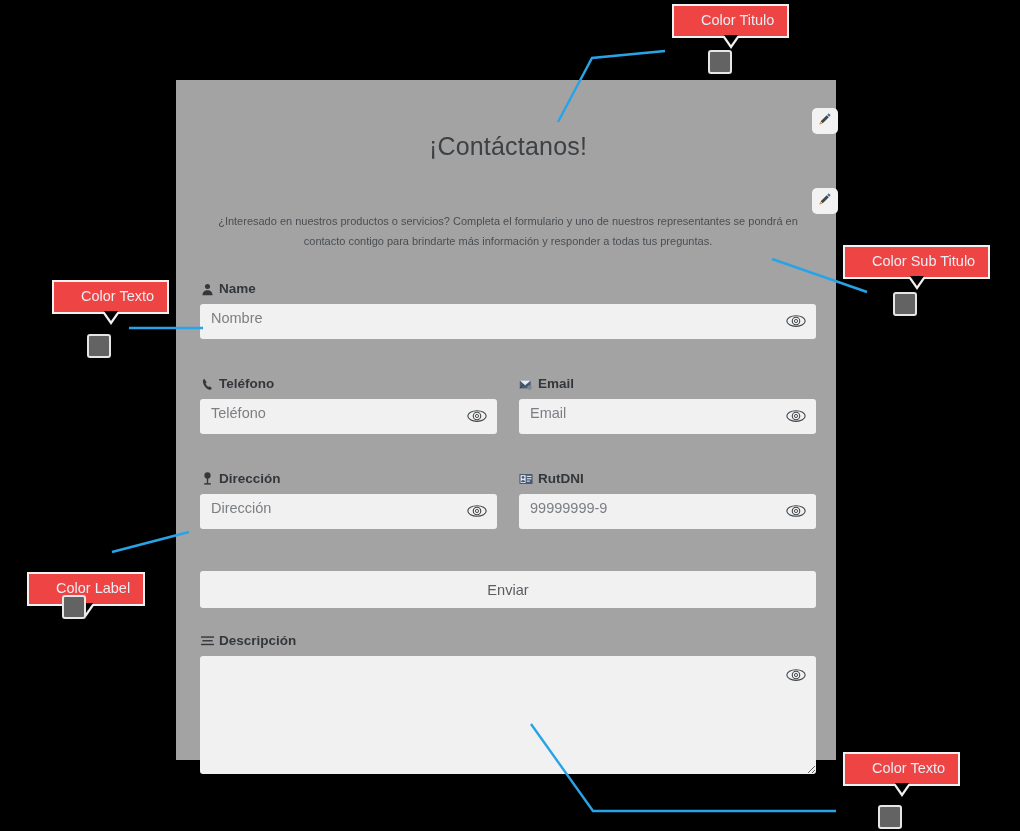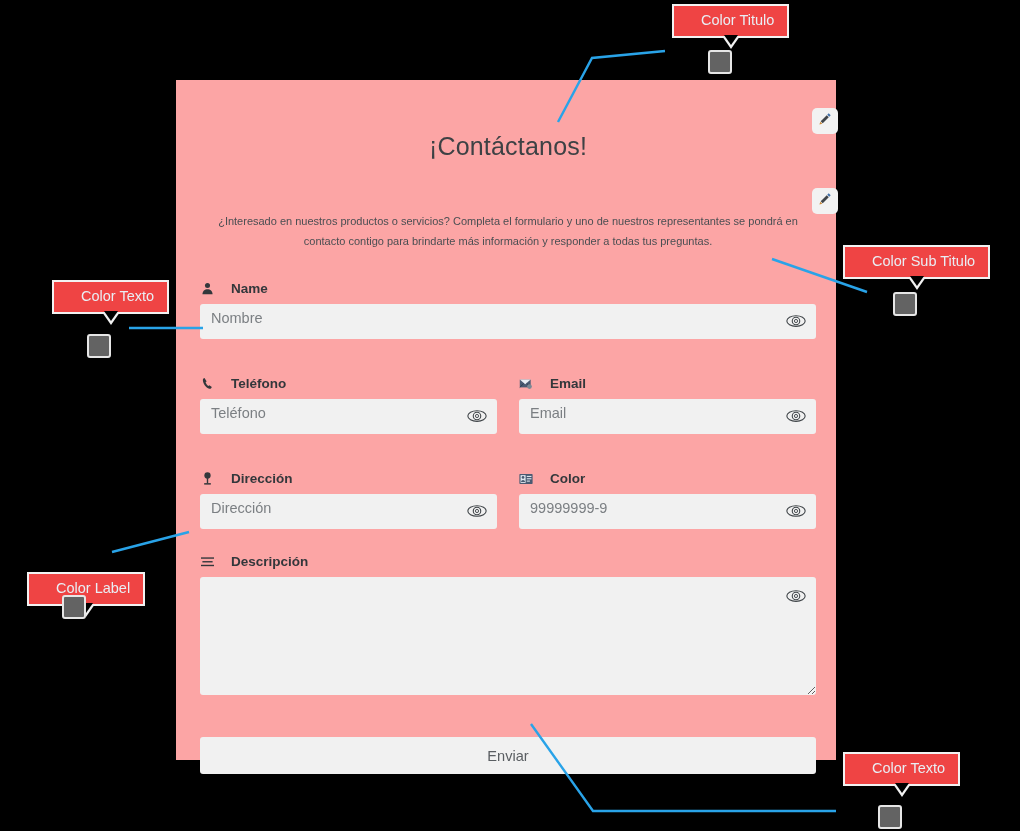--- a/index.html
+++ b/index.html
@@ -10,21 +10,21 @@
     font-family: "Liberation Sans", sans-serif;
     overflow: hidden;
   }
   #stage { position: relative; width: 1020px; height: 831px; background: #000; }
 
   
   #card {
     position: absolute;
     left: 176px; top: 80px;
     width: 660px; height: 680px;
-    background: #fca5a5;
+    background: #a3a3a3;
     text-decoration: underline;
   }
 
   .form-inner { position: absolute; left: 24px; top: 0; width: 616px; }
 
   .title {
     text-align: center;
     font-size: 25px;
     font-weight: 400;
     color: #3d4144;
@@ -50,21 +50,21 @@
     border-radius: 5px;
     background: #f2f2f2;
     display: flex; align-items: center; justify-content: center;
     cursor: pointer;
   }
   #edit-title { left: 612px; top: 28px; }
   #edit-sub   { left: 612px; top: 108px; }
 
   
   .field-label {
-    display: flex; align-items: center; gap: 17px;
+    display: flex; align-items: flex-end; gap: 5px;
     font-size: 13.5px; font-weight: bold; color: #33373b;
     margin: 0 0 8px 0;
     white-space: nowrap;
   }
   .lbl-ico { width: 14px; height: 14px; display: inline-flex; align-items: center; justify-content: center; }
 
   
   .ctrl-wrap { position: relative; }
   .inp {
     width: 100%;
@@ -286,33 +286,37 @@
               <svg width="15" height="12" viewBox="0 0 18 14">
                   <rect x="0.5" y="0.5" width="17" height="13" rx="1" fill="#4a5a72"></rect>
                   <rect x="2" y="2" width="6.5" height="10" fill="#dfe6ee"></rect>
                   <circle cx="5.2" cy="5" r="1.7" fill="#4a5a72"></circle>
                   <path d="M2.6 11c0-1.6 1.2-2.6 2.6-2.6S7.8 9.4 7.8 11z" fill="#4a5a72"></path>
                   <rect x="10" y="3" width="6" height="1.4" fill="#dfe6ee"></rect>
                   <rect x="10" y="6" width="6" height="1.4" fill="#dfe6ee"></rect>
                   <rect x="10" y="9" width="4" height="1.4" fill="#dfe6ee"></rect>
                 </svg>
             </span>
-            <span>Color</span>
+            <span>RutDNI</span>
           </div>
           <div class="ctrl-wrap">
             <input class="inp" type="text" placeholder="99999999-9" style="">
             <span class="eye">
               <svg width="20" height="18" viewBox="0 0 24 20">
                 <ellipse cx="12" cy="10" rx="11" ry="6.4" fill="none" stroke="#3f4448" stroke-width="1.3"></ellipse>
                 <circle cx="12" cy="10" r="4.5" fill="none" stroke="#3f4448" stroke-width="1.3"></circle>
                 <circle cx="12" cy="10" r="1.9" fill="none" stroke="#3f4448" stroke-width="1.1"></circle>
               </svg>
             </span>
           </div>
         </div>
+      </div>
+
+      <div style="margin-top:42px;">
+        <button class="submit-btn">Enviar</button>
       </div>
 
       <div style="margin-top:25px;">
         <div class="field-label">
           <span class="lbl-ico">
             <svg width="13" height="12" viewBox="0 0 14 12">
                 <rect x="0" y="1" width="14" height="1.5" fill="#33373b"></rect>
                 <rect x="1.5" y="5" width="11" height="1.5" fill="#33373b"></rect>
                 <rect x="0" y="9" width="14" height="1.5" fill="#33373b"></rect>
               </svg>
@@ -324,24 +328,20 @@
           <span class="eye eye-ta">
             <svg width="20" height="18" viewBox="0 0 24 20">
               <ellipse cx="12" cy="10" rx="11" ry="6.4" fill="none" stroke="#3f4448" stroke-width="1.3"></ellipse>
               <circle cx="12" cy="10" r="4.5" fill="none" stroke="#3f4448" stroke-width="1.3"></circle>
               <circle cx="12" cy="10" r="1.9" fill="none" stroke="#3f4448" stroke-width="1.1"></circle>
             </svg>
           </span>
         </div>
       </div>
 
-      <div style="margin-top:42px;">
-        <button class="submit-btn">Enviar</button>
-      </div>
-
     </div>
   </div>
 
   <svg class="leader">
 
     <polyline points="558,122 592,58 665,51" fill="none" stroke="#29a3e8" stroke-width="2.4"></polyline>
 
     <polyline points="129,328 203,328" fill="none" stroke="#29a3e8" stroke-width="2.4"></polyline>
 
     <polyline points="772,259 867,292" fill="none" stroke="#29a3e8" stroke-width="2.4"></polyline>

